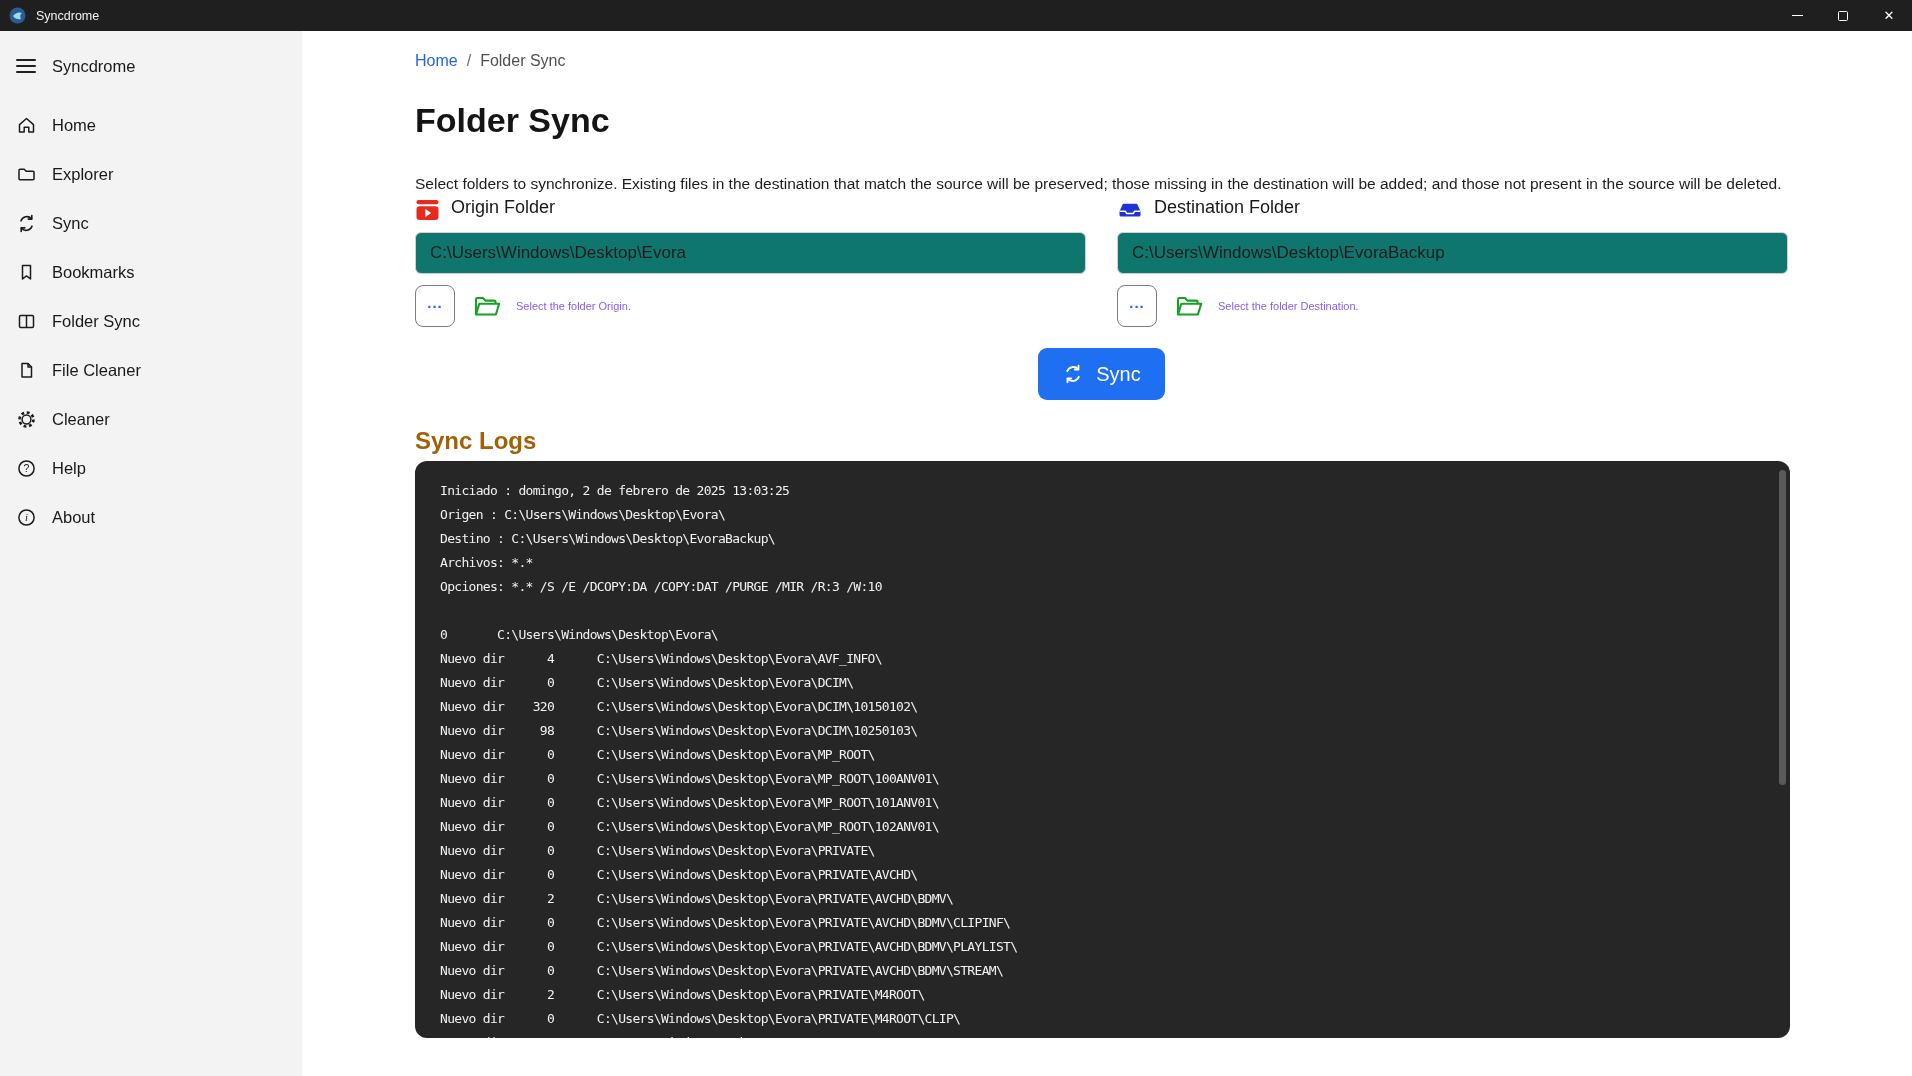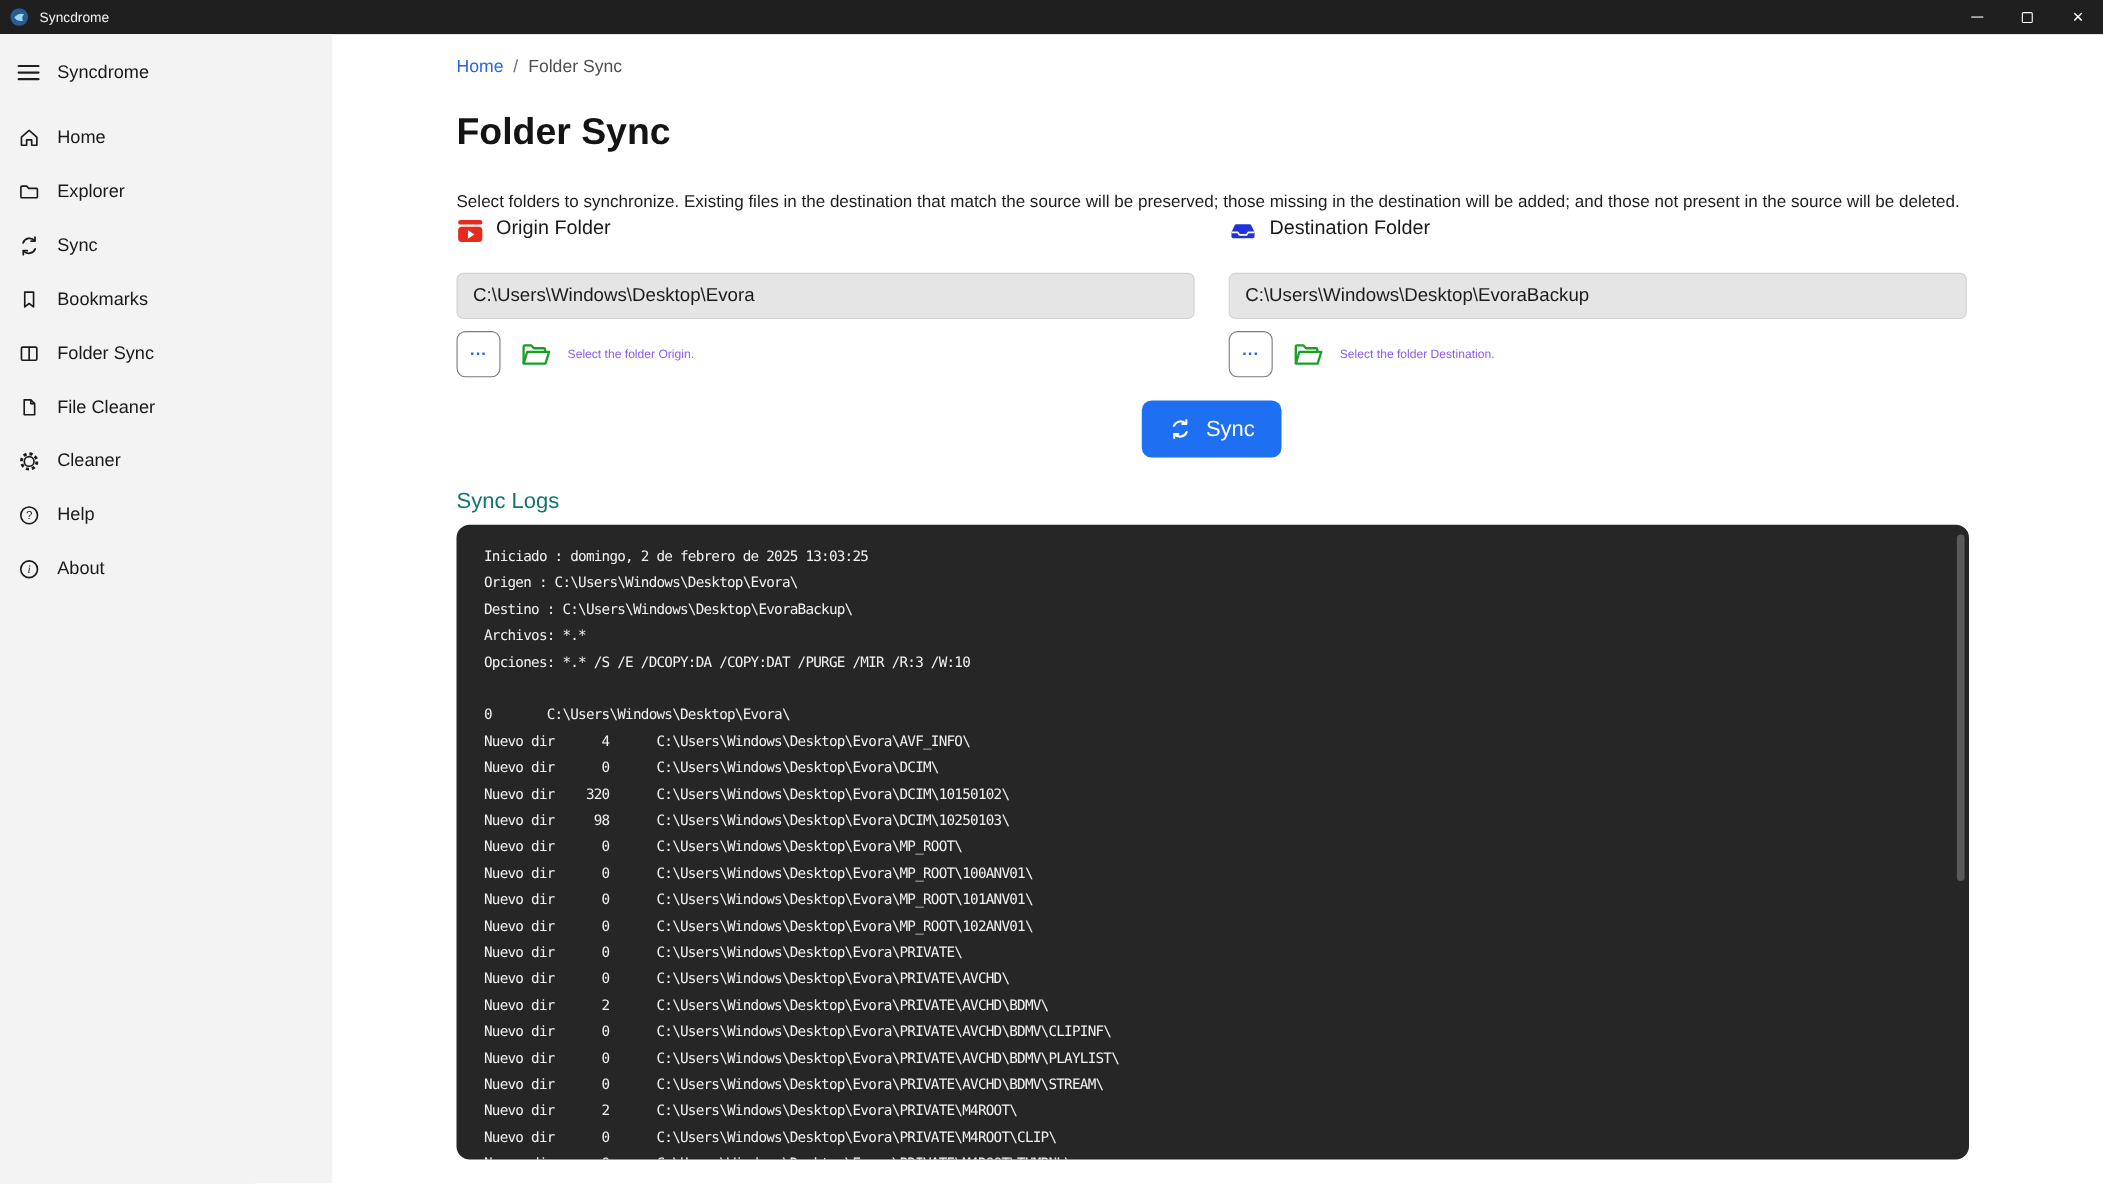--- a/index.html
+++ b/index.html
@@ -44,42 +44,42 @@
   .crumb-sep { color:#6f6f6f; }
   .crumb-current { color:#4f4f4f; }
 
   h1.page-title { margin:26px 0 0; font-size:34px; line-height:40px; font-weight:700; color:#141414; }
   p.page-desc { margin:30px 0 0; width:1373px; font-size:15.5px; line-height:27px; color:#1d1d1d; }
 
   .columns { display:flex; gap:31px; margin-top:0; width:1373px; }
   .col { width:671px; }
   .col-label { display:flex; align-items:flex-start; gap:11px; height:26px; font-size:18px; color:#191919; }
   .path-input {
-    margin-top:25px; width:100%; height:42px; border:1px solid #d2d2d2; border-radius:6px;
-    padding:0 14px; font-size:17px; color:#1b1b1b; background:#e5e5e5; outline:none;
+    margin-top:9px; width:100%; height:42px; border:1px solid #d2d2d2; border-radius:6px;
+    padding:0 14px; font-size:17px; color:#1b1b1b; background:#0f766e; outline:none;
     font-family:"Liberation Sans", sans-serif;
   }
   .browse-row { margin-top:11px; display:flex; align-items:center; height:42px; }
   .browse-btn {
     width:40px; height:42px; border:1px solid #7c7c7c; border-radius:8px; background:#fff;
     color:#2563eb; font-size:15px; font-weight:bold; letter-spacing:1px; cursor:pointer;
     display:flex; align-items:center; justify-content:center; padding-bottom:8px;
   }
   .browse-folder { margin-left:18px; display:flex; }
   .browse-hint { margin-left:14px; font-size:11px; color:#8b5cf6; }
 
   .sync-row { width:1373px; display:flex; justify-content:center; margin-top:21px; }
   .sync-btn {
     min-width:127px; height:52px; padding:0 22px; border:none; border-radius:9px;
     background:#1f6ff2; color:#ffffff; font-size:20px; cursor:pointer;
     display:flex; align-items:center; justify-content:center; gap:12px;
     font-family:"Liberation Sans", sans-serif;
   }
 
-  h2.logs-title { margin:26px 0 0; font-size:20px; line-height:29px; font-weight:400; color:#0f766e; }
+  h2.logs-title { margin:26px 0 0; font-size:24px; line-height:29px; font-weight:700; color:#a16207; }
 
   .console {
     position:relative; margin-top:6px; width:1375px; height:577px;
     background:#262626; border-radius:12px; padding:18px 25px; overflow:hidden;
   }
   .console pre {
     margin:0; white-space:pre; color:#f2f2f2;
     font-family:"DejaVu Sans Mono", monospace;
     font-size:13px; letter-spacing:-0.7px; line-height:24px;
   }

